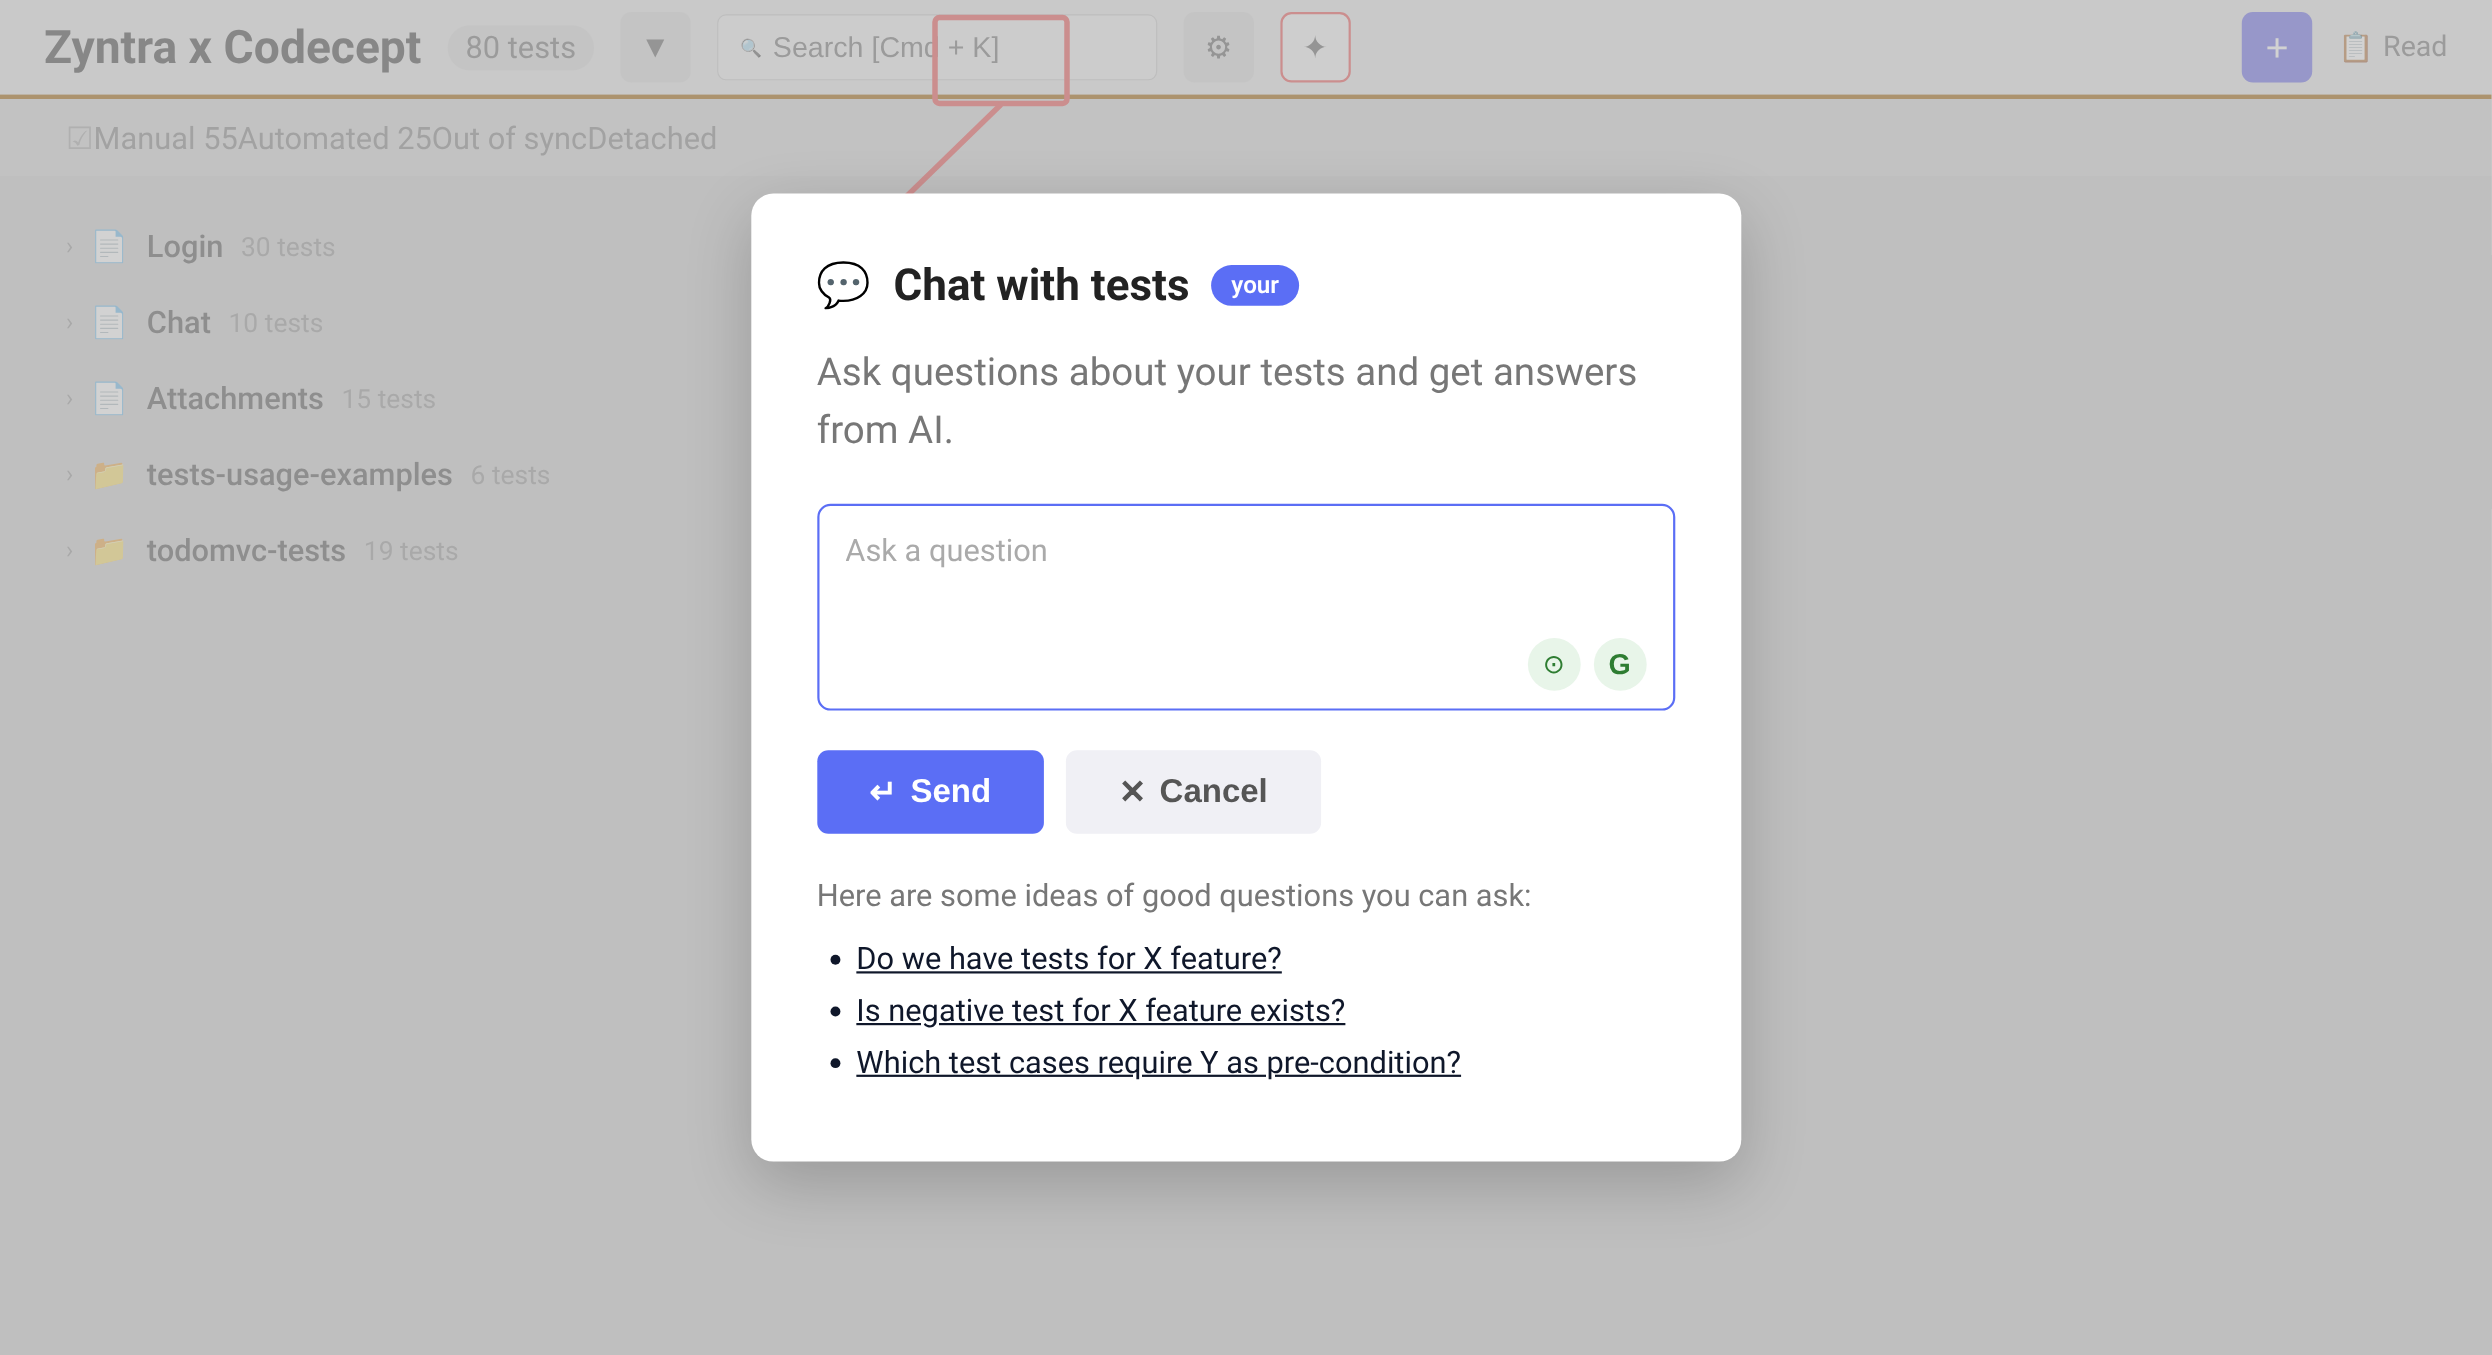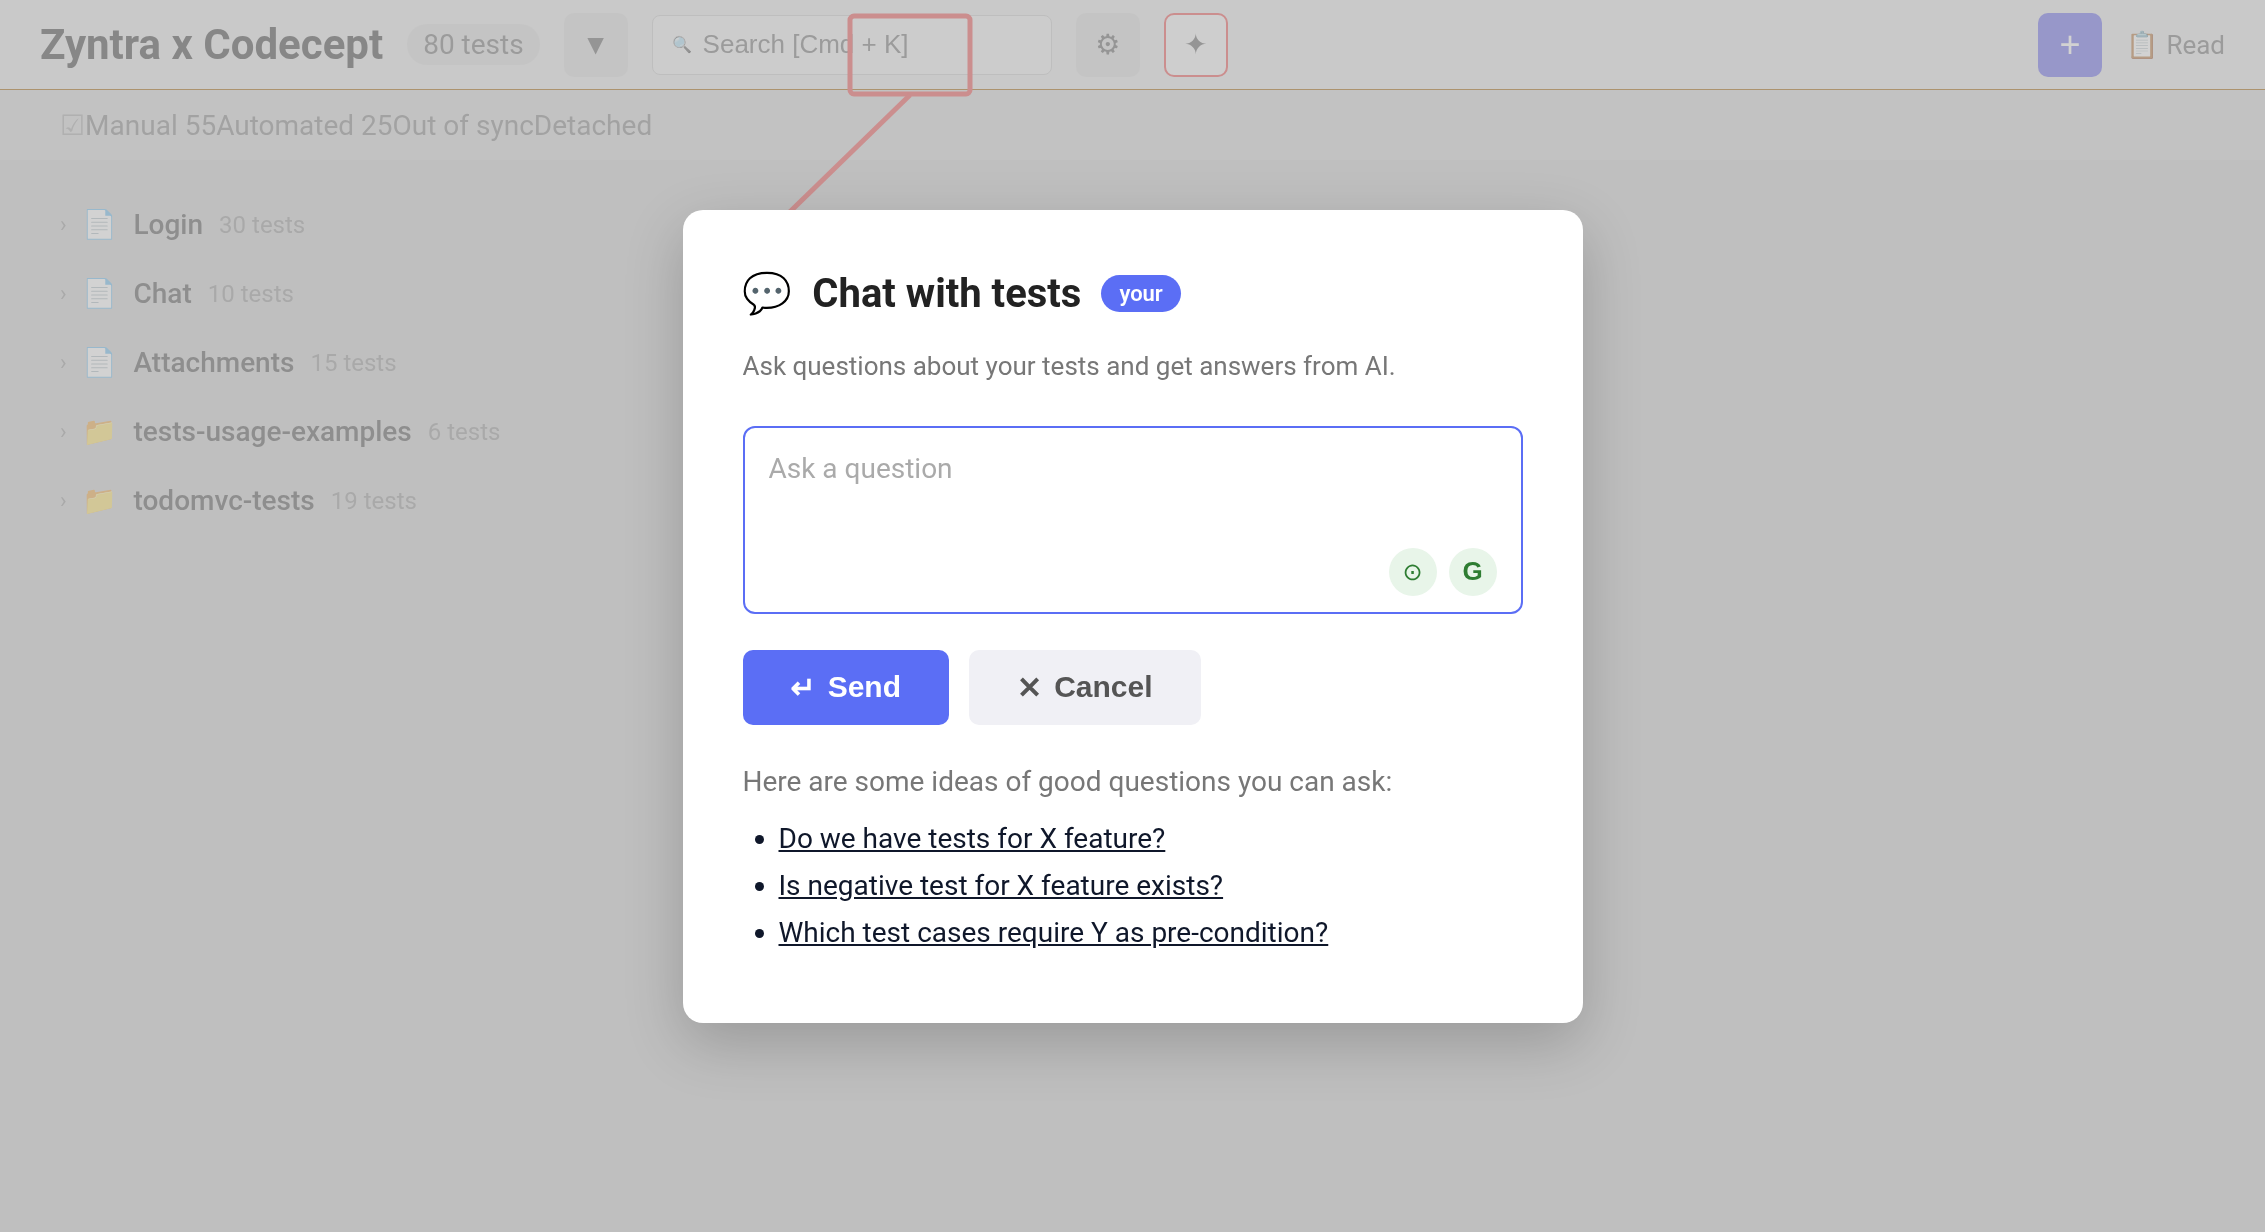--- a/index.html
+++ b/index.html
@@ -20,21 +20,21 @@
     }
 
     
     .header {
       display: flex;
       align-items: center;
       padding: 0 40px;
       height: 90px;
       background: #e8e8e8;
       gap: 24px;
-      border-bottom: 1px solid #a16207;
+      border-bottom: 4px solid #a16207;
     }
 
     .header-title {
       font-size: 42px;
       font-weight: 700;
       color: #444;
       white-space: nowrap;
     }
 
     .tests-badge {
@@ -209,21 +209,21 @@
     .beta-badge {
       background: #5b6ef5;
       color: white;
       font-size: 22px;
       font-weight: 600;
       padding: 6px 18px;
       border-radius: 20px;
     }
 
     .modal-desc {
-      font-size: 26px;
+      font-size: 35px;
       color: #777;
       line-height: 1.5;
       margin-bottom: 40px;
     }
 
     .question-input-container {
       border: 2px solid #5b6ef5;
       border-radius: 12px;
       padding: 24px 24px 16px 24px;
       margin-bottom: 36px;

